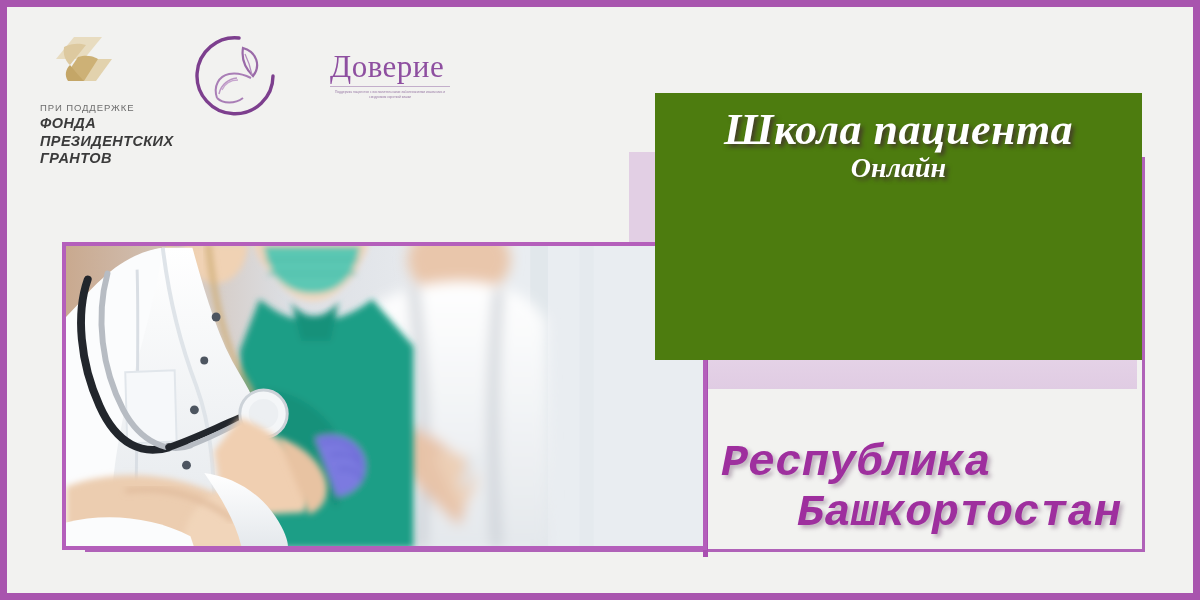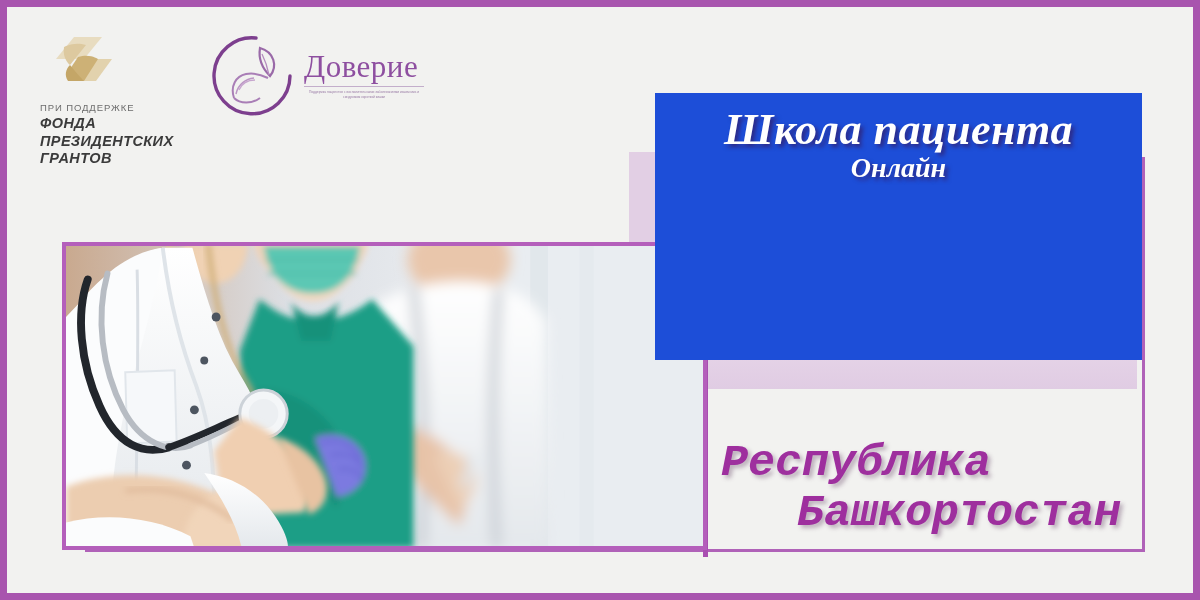--- a/index.html
+++ b/index.html
@@ -74,21 +74,21 @@
     box-sizing:border-box;
     background:#dfe6ec;
     overflow:hidden;
   }
   .photo svg{display:block;width:100%;height:100%;}
   
   .title-box{
     position:absolute;
     left:648px;top:86px;
     width:487px;height:267px;
-    background:#1d4ed8;
+    background:#4d7c0f;
   }
   .title-box .line{
     color:#ffffff;
     text-align:center;
     font-style:italic;
     font-weight:bold;
     line-height:1.04;
     text-shadow:3px 3px 4px rgba(60,10,60,.55);
     font-family:"Liberation Serif", serif;
     white-space:nowrap;
@@ -136,23 +136,24 @@
     font-size:14.5px;
     letter-spacing:.4px;
     color:#3b3b3b;
     font-weight:bold;
     line-height:1.22;
     margin-top:2px;
     font-style:italic;
   }
   .logo-dov{
     position:absolute;
-    left:205px;top:25px;
+    left:188px;top:25px;
     display:flex;
     align-items:flex-start;
+    gap:43px;
   }
   .logo-dov .emblem{width:88px;height:88px;flex:0 0 auto;}
   .logo-dov .emblem svg{display:block;}
   .logo-dov .txt{margin-left:4px;padding-top:19px;}
   .logo-dov .word{
     font-family:"Liberation Serif", serif;
     font-size:31px;
     color:#8e4fa0;
     letter-spacing:.5px;
     line-height:1;

